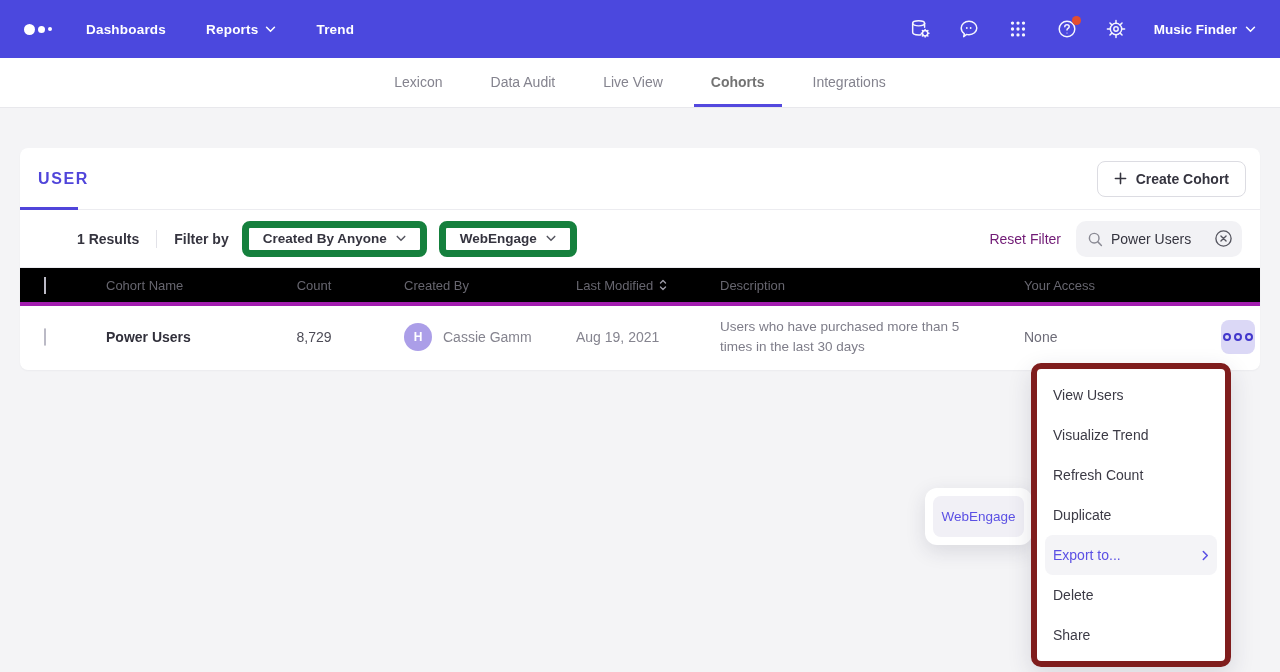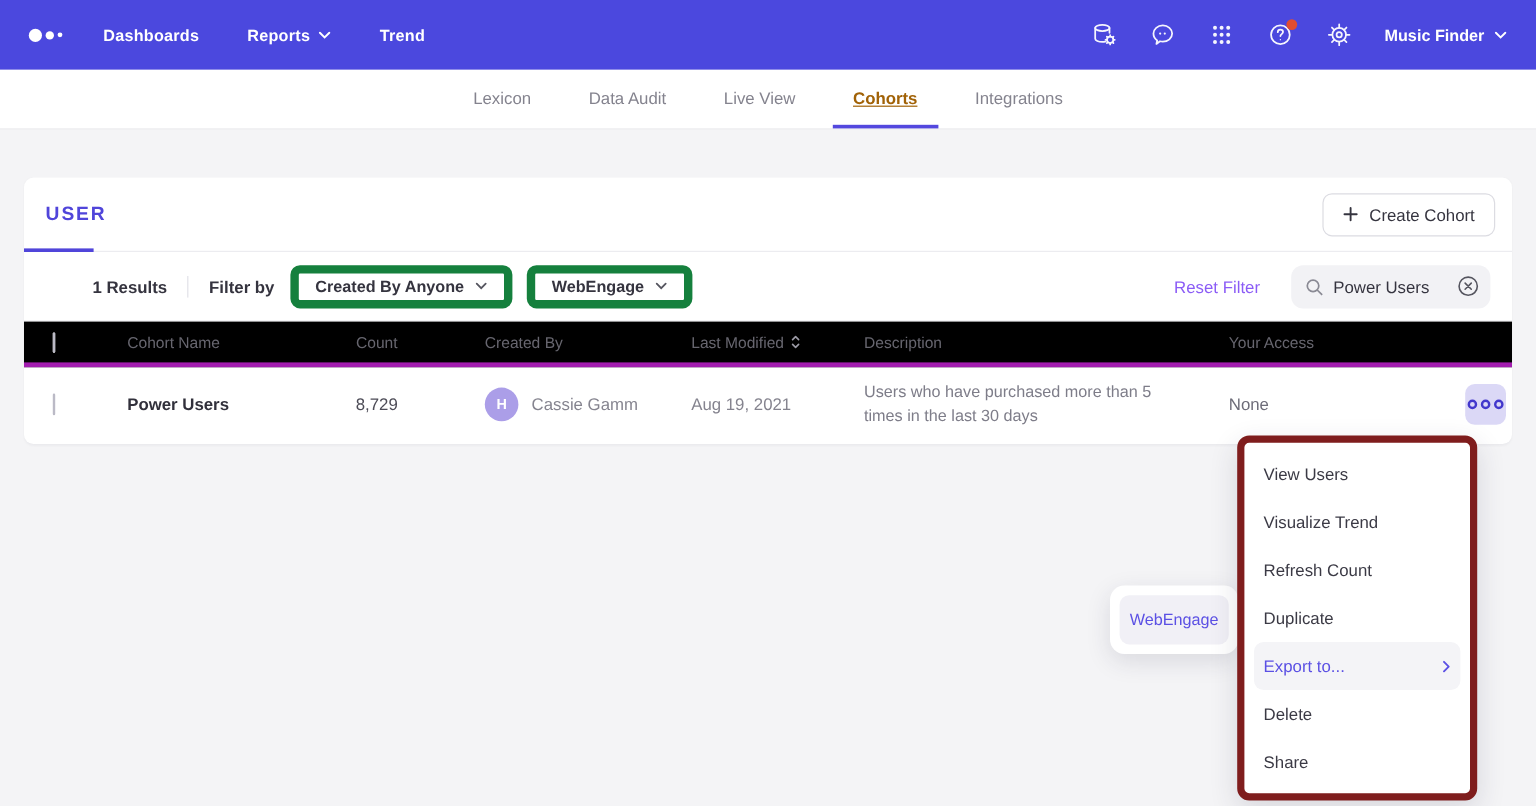--- a/index.html
+++ b/index.html
@@ -16,40 +16,40 @@
   .nav-link { font-size:13.5px; font-weight:600; letter-spacing:.2px; display:flex; align-items:center; gap:7px; cursor:pointer; }
   .nav-search { position:absolute; left:386px; top:11px; width:452px; height:35px; background:rgba(255,255,255,0.14); border-radius:17px; display:flex; align-items:center; justify-content:center; gap:10px; font-size:13.5px; color:rgba(255,255,255,0.88); cursor:text; }
   .nav-right { margin-left:auto; display:flex; align-items:center; gap:27px; }
   .nav-icon { width:22px; height:22px; color:#fff; opacity:.95; position:relative; display:flex; align-items:center; justify-content:center; cursor:pointer; }
   .badge-dot { position:absolute; top:-2px; right:-3px; width:9px; height:9px; border-radius:50%; background:#EB4E27; }
   .project { display:flex; align-items:center; gap:8px; font-size:13.5px; font-weight:700; cursor:pointer; }
 
   
   .subnav { height:50px; background:#fff; border-bottom:1px solid #E8E8EC; display:flex; justify-content:center; }
   .subtab { padding:0 24px; line-height:49px; font-size:14px; color:#84838E; position:relative; cursor:pointer; }
-  .subtab.active { color:#a16207; font-weight:700;text-decoration:underline; }
+  .subtab.active { color:#737373; font-weight:700; }
   .subtab.active::after { content:""; position:absolute; left:7px; right:7px; bottom:0; height:3px; background:#5348DE; }
 
   
   .main { padding:40px 20px 0 20px; }
   .card { background:#fff; border-radius:8px; height:222px; box-shadow:0 1px 2px rgba(20,20,40,0.04); }
   .card-header { height:62px; display:flex; align-items:center; padding:0 14px 0 18px; border-bottom:1px solid #ECECF0; position:relative; }
   .user-tab { color:#5045DA; font-size:16px; font-weight:700; letter-spacing:1.6px; cursor:pointer; }
   .user-underline { position:absolute; left:0; bottom:-1px; width:58px; height:3px; background:#5045DA; }
-  .create-btn { margin-left:auto; height:36px; border:1px solid #DCDCE2; border-radius:8px; background:#fff; display:flex; align-items:center; gap:9px; padding:0 16px; font-size:14px; font-weight:400; color:#35343F; cursor:pointer; font-family:inherit; }
+  .create-btn { margin-left:auto; height:36px; border:1px solid #DCDCE2; border-radius:8px; background:#fff; display:flex; align-items:center; gap:9px; padding:0 16px; font-size:14px; font-weight:700; color:#35343F; cursor:pointer; font-family:inherit; }
 
   
   .filter-bar { height:58px; display:flex; align-items:center; padding:0 18px 0 57px; border-bottom:1px solid #EDEDF1; }
   .results { font-size:14px; font-weight:700; color:#35343F; }
   .vdiv { width:1px; height:18px; background:#E2E2E8; margin:0 17px; }
   .filter-by { font-size:14px; font-weight:700; color:#35343F; margin-right:13px; }
   .drop-btn { height:36px; border:7px solid #15803d; border-radius:8px; background:#fff; display:flex; align-items:center; gap:9px; padding:0 14px; font-size:13.5px; font-weight:600; color:#35343F; margin-right:12px; cursor:pointer; font-family:inherit; }
   .drop-btn .chev { color:#55555F; }
   .spacer { flex:1; }
-  .reset-link { font-size:14px; color:#8b5cf6; margin-right:26px; cursor:pointer; background:none; border:none; font-family:inherit; }
+  .reset-link { font-size:14px; color:#701a75; margin-right:15px; cursor:pointer; background:none; border:none; font-family:inherit; }
   .search-pill { width:166px; height:36px; background:#F2F2F5; border-radius:10px; display:flex; align-items:center; padding:0 9px 0 11px; gap:8px; }
   .search-pill .val { flex:1; font-size:14px; color:#35343F; }
   .clear-btn { display:flex; cursor:pointer; background:none; border:none; padding:0; }
 
   
   .tgrid { display:grid; grid-template-columns:62px 180px 56px 234px 144px 304px 153px 1fr; padding-left:24px; align-items:center; }
   .thead { height:38px; background:#000000; border-bottom:4px solid #a21caf; font-size:13px; color:#67666F; }
   .trow { height:62px; font-size:14px; }
   .cell-count { text-align:center; }
   .cell-created { padding-left:62px; display:flex; align-items:center; }

